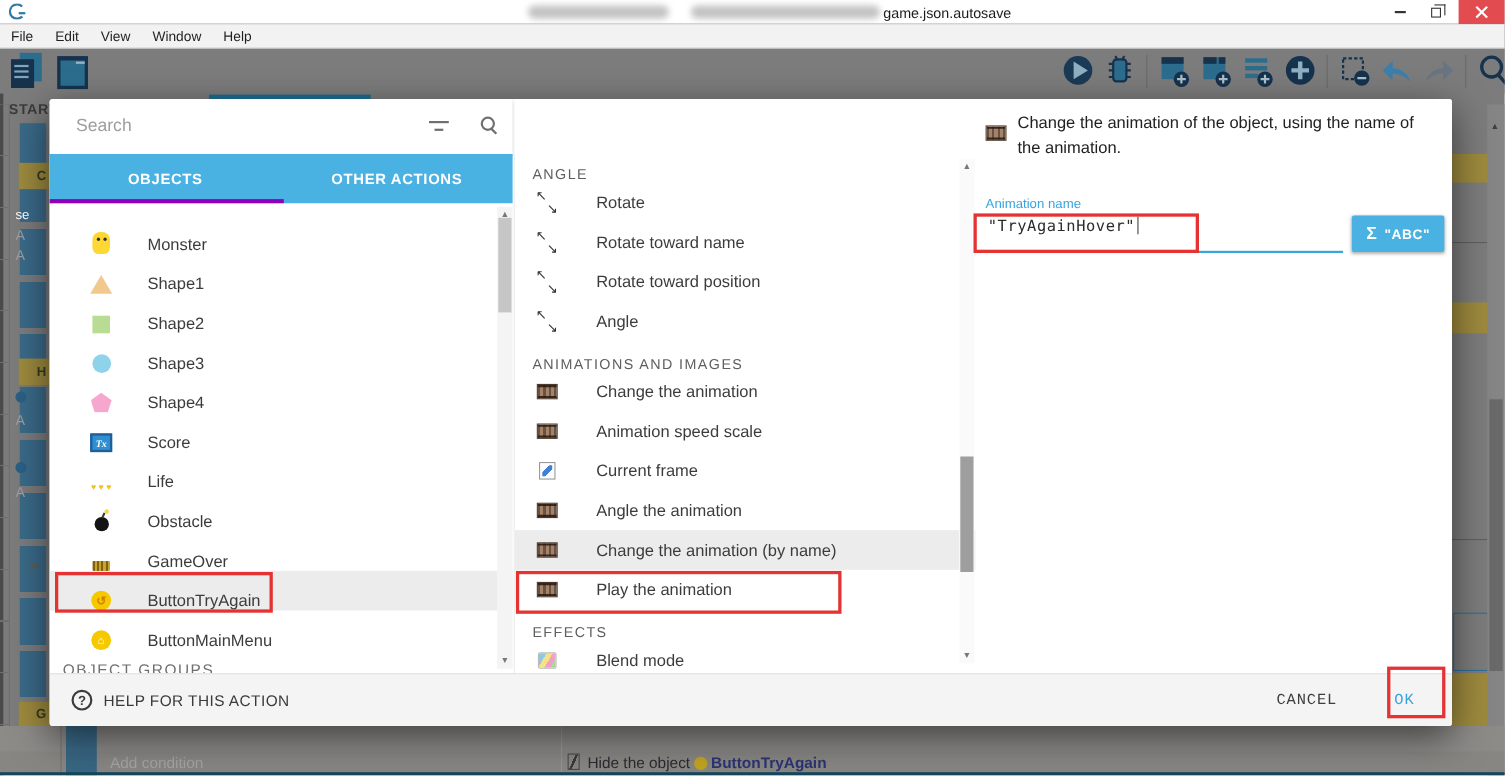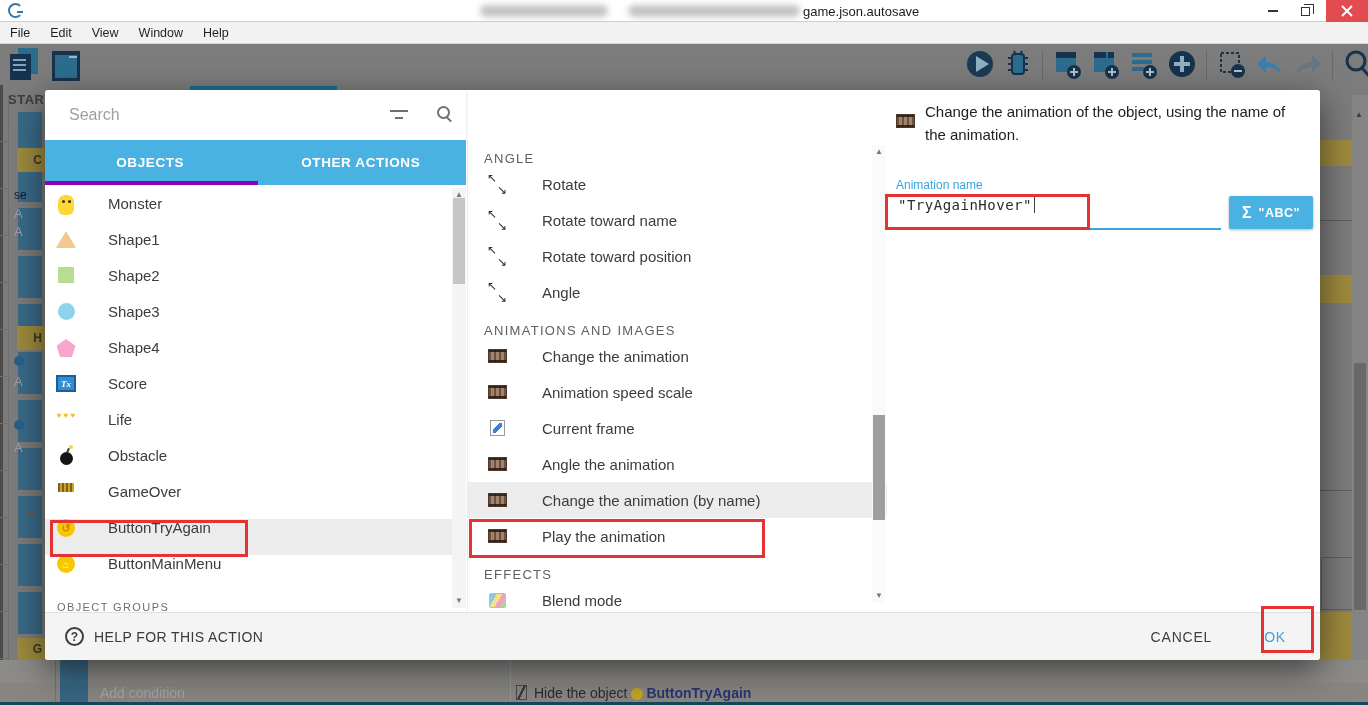--- a/index.html
+++ b/index.html
@@ -49,21 +49,21 @@
   .scene-tab{left:8px;top:92px;font-size:13px;font-weight:bold;color:#3c3c3c;letter-spacing:.5px}
   .tabfrag1{left:20px;top:78px;width:18px;height:6px;background:#2f7fa3}
   .tabfrag2{left:48px;top:78px;width:22px;height:6px;background:#2f2a5a}
   .tabind{left:190px;top:86px;width:147px;height:9px;background:#1d6d90}
   .lruler{left:0;top:95px;width:9px;height:565px;background:repeating-linear-gradient(180deg,transparent 0 46px,#6f6f6f 46px 47px);border-right:1px solid #6f6f6f}
   .lbars{left:18px;top:112px;width:24px;height:548px;background:repeating-linear-gradient(180deg,#3a6a88 0 42px,#7c7c7c 42px 48px)}
   .yblock{width:28px;height:24px;background:#9d8a3e;display:flex;align-items:center;justify-content:flex-end;padding-right:3px;font-size:12px;font-weight:bold;color:#3a3a20}
   .yb-c{left:17px;top:148px}
   .yb-h{left:17px;top:326px}
   .yb-g{left:17px;top:638px;height:22px}
-  .ltxt{font-size:12px;color:#0f172a}
+  .ltxt{font-size:12px;color:#ffffff}
   .lgray{font-size:13px;color:#9e9e9e}
   .bdot{width:10px;height:10px;border-radius:50%;background:#2b5f86}
   .gtri{left:26px;top:512px;width:0;height:0;border-left:5px solid transparent;border-right:5px solid transparent;border-top:6px solid #5e5e5e}
   
   .rgold{left:1320px;width:33px;background:#9d8a3e}
   .rg1{top:140px;height:26px}.rg2{top:275px;height:28px}.rg3{top:612px;height:48px}
   .rline{left:1320px;width:33px;height:1px;background:#5f5f5f}
   .rl1{top:220px}.rl2{top:490px}
   .bluerect{left:1321px;top:557px;width:32px;height:53px;border:1px solid #2d6e96}
   .vscroll{left:1352px;top:95px;width:16px;height:610px;background:#858585}
@@ -101,25 +101,25 @@
   .ic-filter::after{content:"";position:absolute;left:5px;top:8px;width:8px;height:2px;background:#6f6f6f}
   .ic-mag{position:absolute;top:16px;width:16px;height:16px}
   .ic-mag::before{content:"";position:absolute;left:0;top:0;width:9px;height:9px;border:2px solid #6f6f6f;border-radius:50%}
   .ic-mag::after{content:"";position:absolute;left:10px;top:10px;width:7px;height:2px;background:#6f6f6f;transform:rotate(45deg);transform-origin:0 0}
 
   .tabs{position:absolute;left:0;top:50px;width:421px;height:45px;background:#4ab1e3;display:flex}
   .tab{flex:1;display:flex;align-items:center;justify-content:center;font-size:13.5px;font-weight:bold;color:#fff;letter-spacing:.6px}
   .tab-underline{position:absolute;left:0;top:91px;width:213px;height:4px;background:#9000b8}
 
   .objlist{position:absolute;left:0;top:95px;width:421px;height:427px;padding-top:10px;overflow:hidden;background:#fff}
-  .row{height:36px;display:flex;align-items:flex-start;padding-left:9px}
+  .row{height:36px;display:flex;align-items:flex-end;padding-left:35px}
   .row.sel{background:#ececec}
   .oicon{width:24px;display:flex;align-items:center;justify-content:center}
   .olabel{margin-left:30px;font-size:15px;color:#3c3c3c}
-  .grp-hdr{padding:10px 0 0 12px;font-size:11px;color:#6f6f6f;letter-spacing:1.4px}
+  .grp-hdr{padding:10px 0 0 12px;font-size:14px;color:#6f6f6f;letter-spacing:1.4px}
 
   
   .ic-monster{width:16px;height:20px;background:#fdd835;border-radius:7px 7px 6px 6px;position:relative}
   .ic-monster::before{content:"";position:absolute;top:5px;left:4px;width:3px;height:3px;border-radius:50%;background:#333;box-shadow:6px 0 0 #333}
   .ic-tri{width:0;height:0;border-left:10px solid transparent;border-right:10px solid transparent;border-bottom:17px solid #f2c98c}
   .ic-sq{width:16px;height:16px;background:#b9dc94}
   .ic-circ{width:17px;height:17px;border-radius:50%;background:#8fd3ea}
   .ic-pent{width:19px;height:18px;background:#f7a6cd;clip-path:polygon(50% 0,100% 38%,81% 100%,19% 100%,0 38%)}
   .ic-score{width:20px;height:17px;background:#2f8fd0;border:2px solid #1d5e9b;display:flex;align-items:center;justify-content:center}
   .ic-score::before{content:"Tx";font:italic bold 9px "Liberation Serif",serif;color:#fff}
@@ -169,21 +169,21 @@
   .expr-btn{position:absolute;left:1184px;top:106px;width:84px;height:33px;background:#4ab1e3;border-radius:2px;box-shadow:0 1px 3px rgba(0,0,0,.3);display:flex;align-items:center;justify-content:center;gap:7px;color:#fff}
   .expr-sigma{font-size:16px;font-weight:bold}
   .expr-abc{font-size:12.5px;font-weight:bold;letter-spacing:.5px}
 
   
   .dfooter{position:absolute;left:0;top:522px;width:1275px;height:48px;background:#f4f4f4;border-top:1px solid #e0e0e0;display:flex;align-items:center;padding:0 20px}
   .help-ic{width:19px;height:19px;border:2px solid #3c3c3c;border-radius:50%;display:flex;align-items:center;justify-content:center;margin-right:10px}
   .help-ic::before{content:"?";font-size:12px;font-weight:bold;color:#3c3c3c}
   .help-lbl{font-size:14px;color:#3a3a3a;letter-spacing:.4px}
   .spacer{flex:1}
-  .txtbtn{font-size:14px;letter-spacing:.8px;padding:8px 4px;background:none;border:none;font-family:Liberation Sans, sans-serif;cursor:pointer}
+  .txtbtn{font-size:14px;letter-spacing:.8px;padding:8px 4px;background:none;border:none;font-family:Liberation Mono, monospace;cursor:pointer}
   .btn-cancel{color:#3d3d3d;margin-right:44px}
   .btn-ok{color:#3aa4dd;margin-right:10px}
 
   
   .rbox{position:absolute;border:3px solid #e53333;z-index:9}
   .rb1{left:50px;top:520px;width:198px;height:37px}
   .rb2{left:469px;top:519px;width:296px;height:39px}
   .rb3{left:885px;top:194px;width:205px;height:36px}
   .rb4{left:1261px;top:606px;width:53px;height:47px}
 </style>

